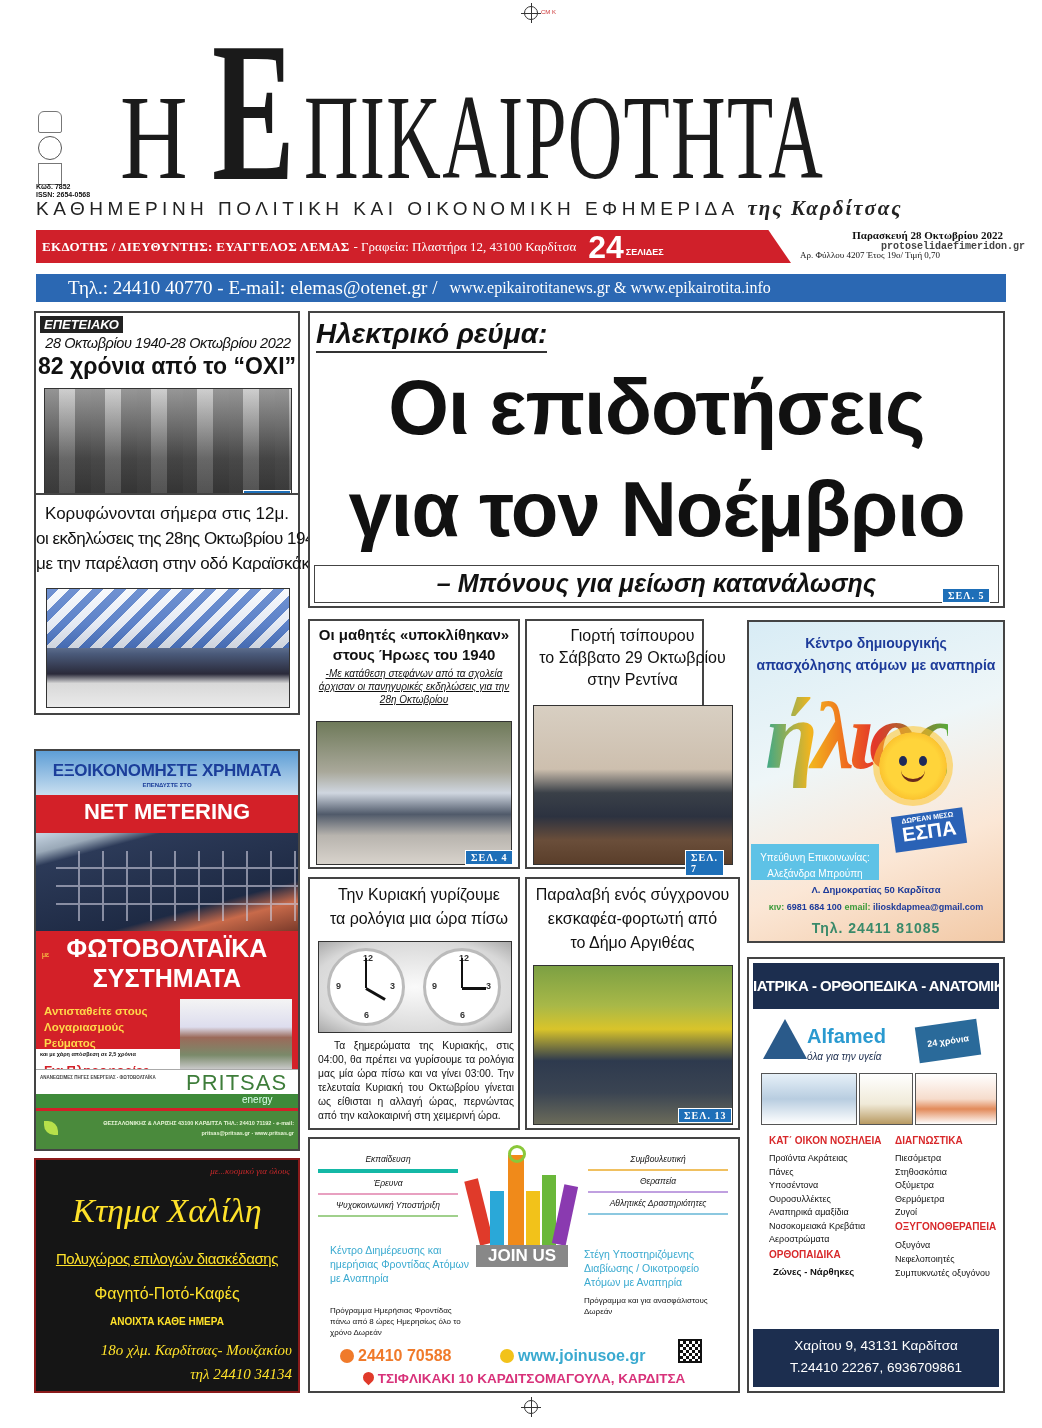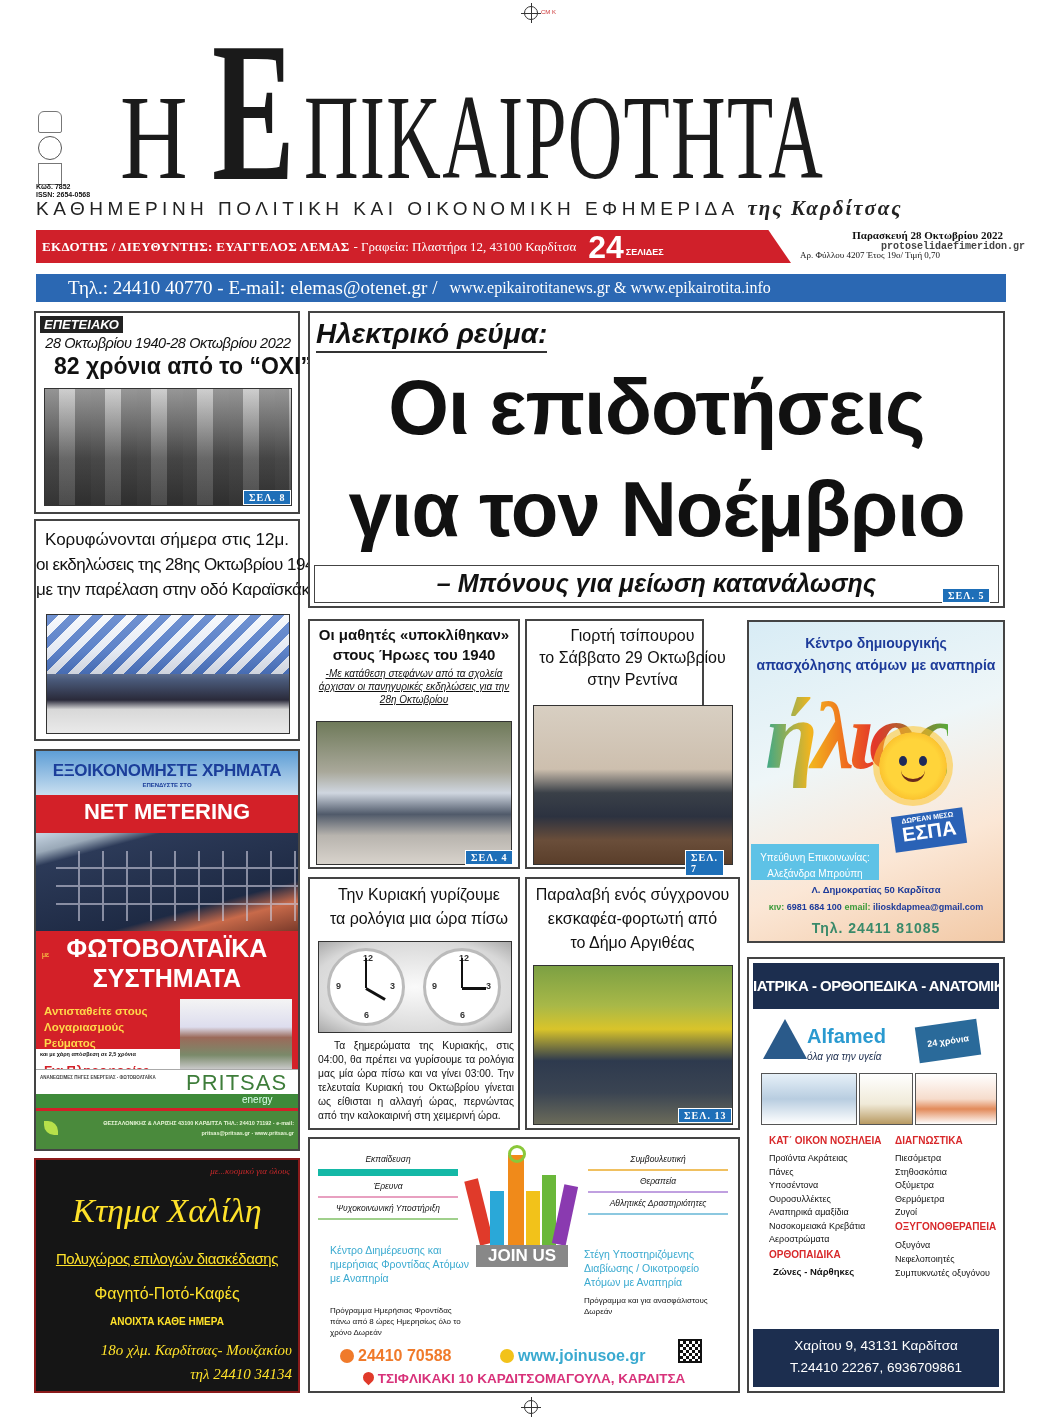--- a/index.html
+++ b/index.html
@@ -114,26 +114,26 @@
 </div>
 
 <div class="bluebar">
   <span>Τηλ.: 24410 40770 - E-mail: elemas@otenet.gr  /</span>
   <span class="web">www.epikairotitanews.gr &amp; www.epikairotita.info</span>
 </div>
 
 <div class="box" style="left:34px; top:311px; width:266px; height:203px;">
   <div class="abs" style="left:4px; top:3px; background:#222; color:#fff; font-size:13px; font-weight:bold; font-style:italic; padding:1px 4px;">ΕΠΕΤΕΙΑΚΟ</div>
   <div class="abs" style="left:4px; top:22px; width:256px; text-align:center; font-size:14.5px; font-style:italic; white-space:nowrap; letter-spacing:-0.4px;">28 Οκτωβρίου 1940-28 Οκτωβρίου 2022</div>
-  <div class="abs" style="left:0; top:40px; width:262px; text-align:center; font-size:23px; font-weight:bold; white-space:nowrap;margin-left:16px;">82 χρόνια από το “ΟΧΙ”</div>
+  <div class="abs" style="left:0; top:40px; width:262px; text-align:center; font-size:23px; font-weight:bold; white-space:nowrap;">82 χρόνια από το “ΟΧΙ”</div>
   <div class="photo bw" style="left:8px; top:75px; width:248px; height:118px;"></div>
   <div class="sel" style="left:207px; top:177px;">ΣΕΛ. 8</div>
 </div>
 
-<div class="box" style="left:34px; top:519px; width:266px; height:222px;">
+<div class="box" style="left:34px; top:493px; width:266px; height:222px;">
   <div class="abs" style="left:0; top:6px; width:262px; text-align:center; font-size:17px; line-height:25px; white-space:nowrap;">
     <div>Κορυφώνονται σήμερα στις 12μ.</div>
     <div style="letter-spacing:-0.5px;">οι εκδηλώσεις της 28ης Οκτωβρίου 1940</div>
     <div style="letter-spacing:-0.4px;">με την παρέλαση στην οδό Καραϊσκάκη</div>
   </div>
   <div class="photo parade" style="left:10px; top:93px; width:244px; height:120px;"></div>
 </div>
 
 <div class="box" style="left:308px; top:311px; width:697px; height:297px;">
   <div class="abs" style="left:6px; top:4px; font-size:28px; font-weight:bold; font-style:italic; border-bottom:2px solid #333; line-height:34px;">Ηλεκτρικό ρεύμα:</div>
@@ -303,21 +303,21 @@
     <div>Συμπυκνωτές οξυγόνου</div>
   </div>
   <div class="abs" style="left:4px; top:370px; width:246px; height:58px; background:#1c2e4f; color:#fff; text-align:center; font-size:13.5px; line-height:22px; padding-top:6px;">
     <div>Χαρίτου 9, 43131 Καρδίτσα</div>
     <div>Τ.24410 22267, 6936709861</div>
   </div>
 </div>
 
 <div class="ad-join">
   <div class="abs" style="left:8px; top:10px; width:140px; text-align:center; font-size:8.5px; font-style:italic; line-height:20px;">
-    <div style="border-bottom:7px solid #14b8a6;">Εκπαίδευση</div>
+    <div style="border-bottom:4px solid #14b8a6;">Εκπαίδευση</div>
     <div style="border-bottom:2px solid #e8a0c0;">Έρευνα</div>
     <div style="border-bottom:2px solid #a0d08c;">Ψυχοκοινωνική Υποστήριξη</div>
   </div>
   <div class="abs" style="left:278px; top:10px; width:140px; text-align:center; font-size:8.5px; font-style:italic; line-height:20px;">
     <div style="border-bottom:2px solid #f0c060;">Συμβουλευτική</div>
     <div style="border-bottom:2px solid #c0a0e0;">Θεραπεία</div>
     <div style="border-bottom:2px solid #8cc8e0;">Αθλητικές Δραστηριότητες</div>
   </div>
   <div class="abs" style="left:158px; top:6px; width:108px; height:100px;">
     <div class="abs" style="left:4px; top:34px; width:14px; height:66px; background:#e03a2a; transform:rotate(-14deg);"></div>

